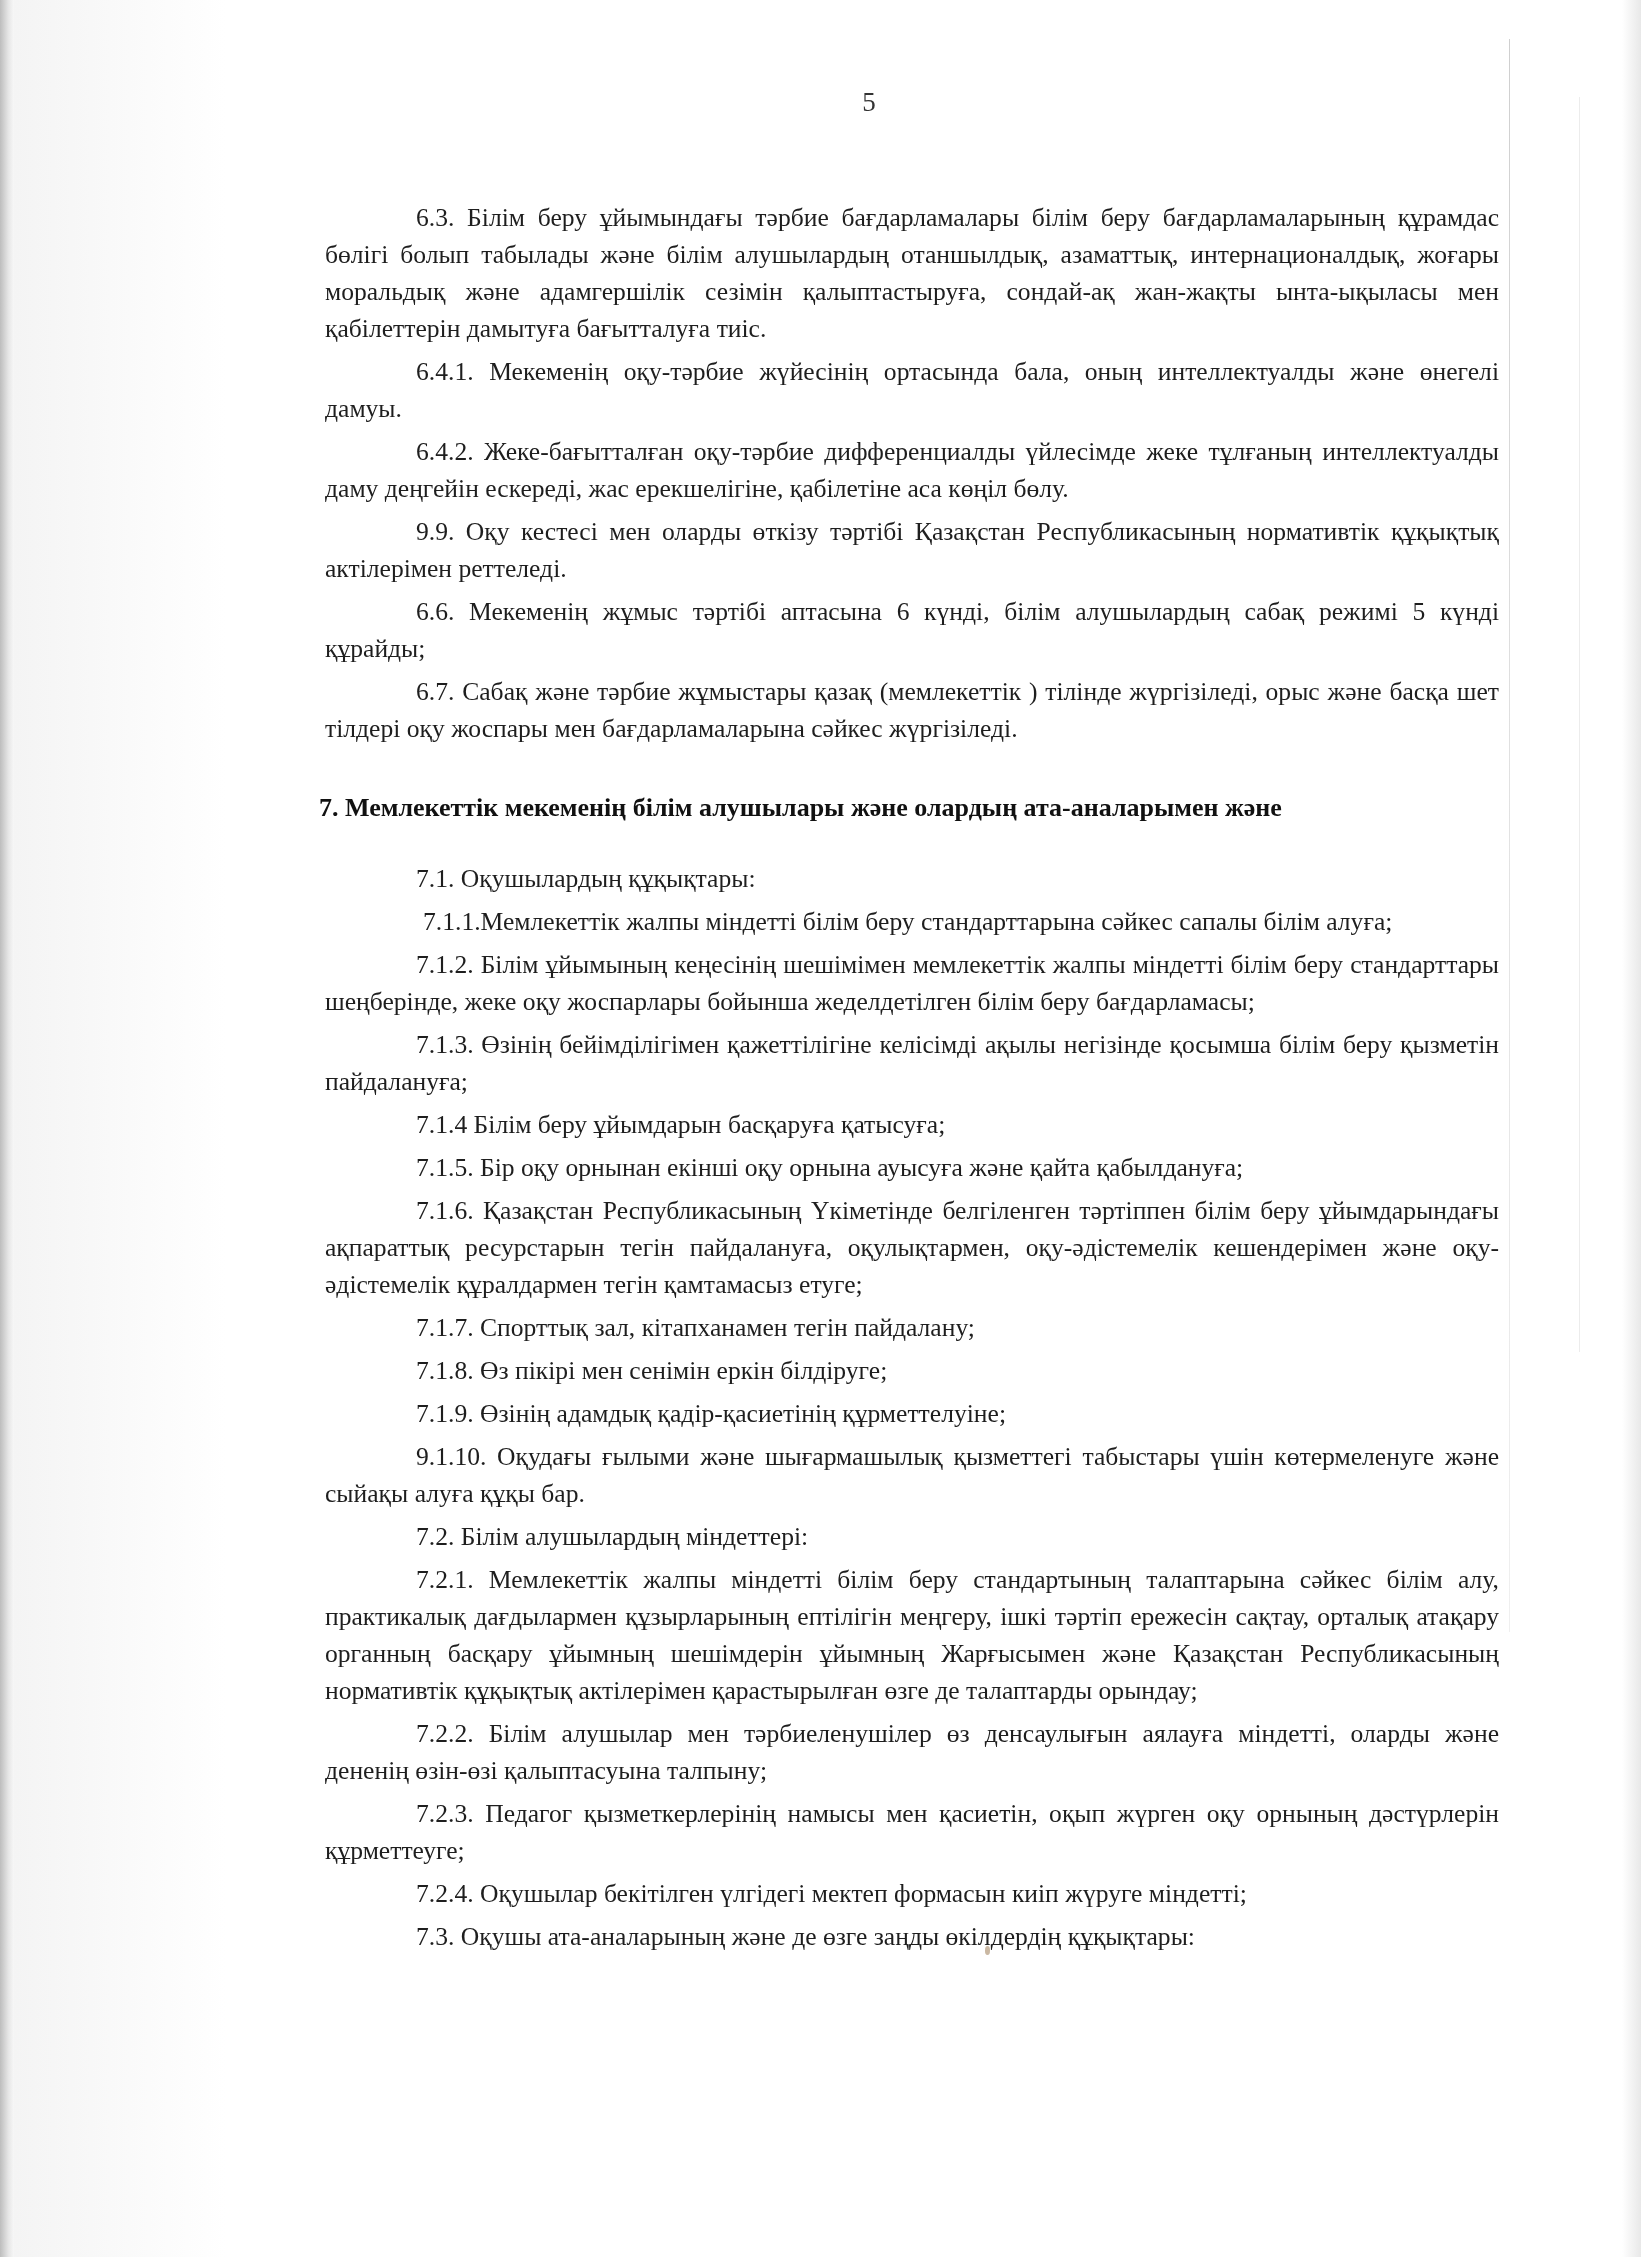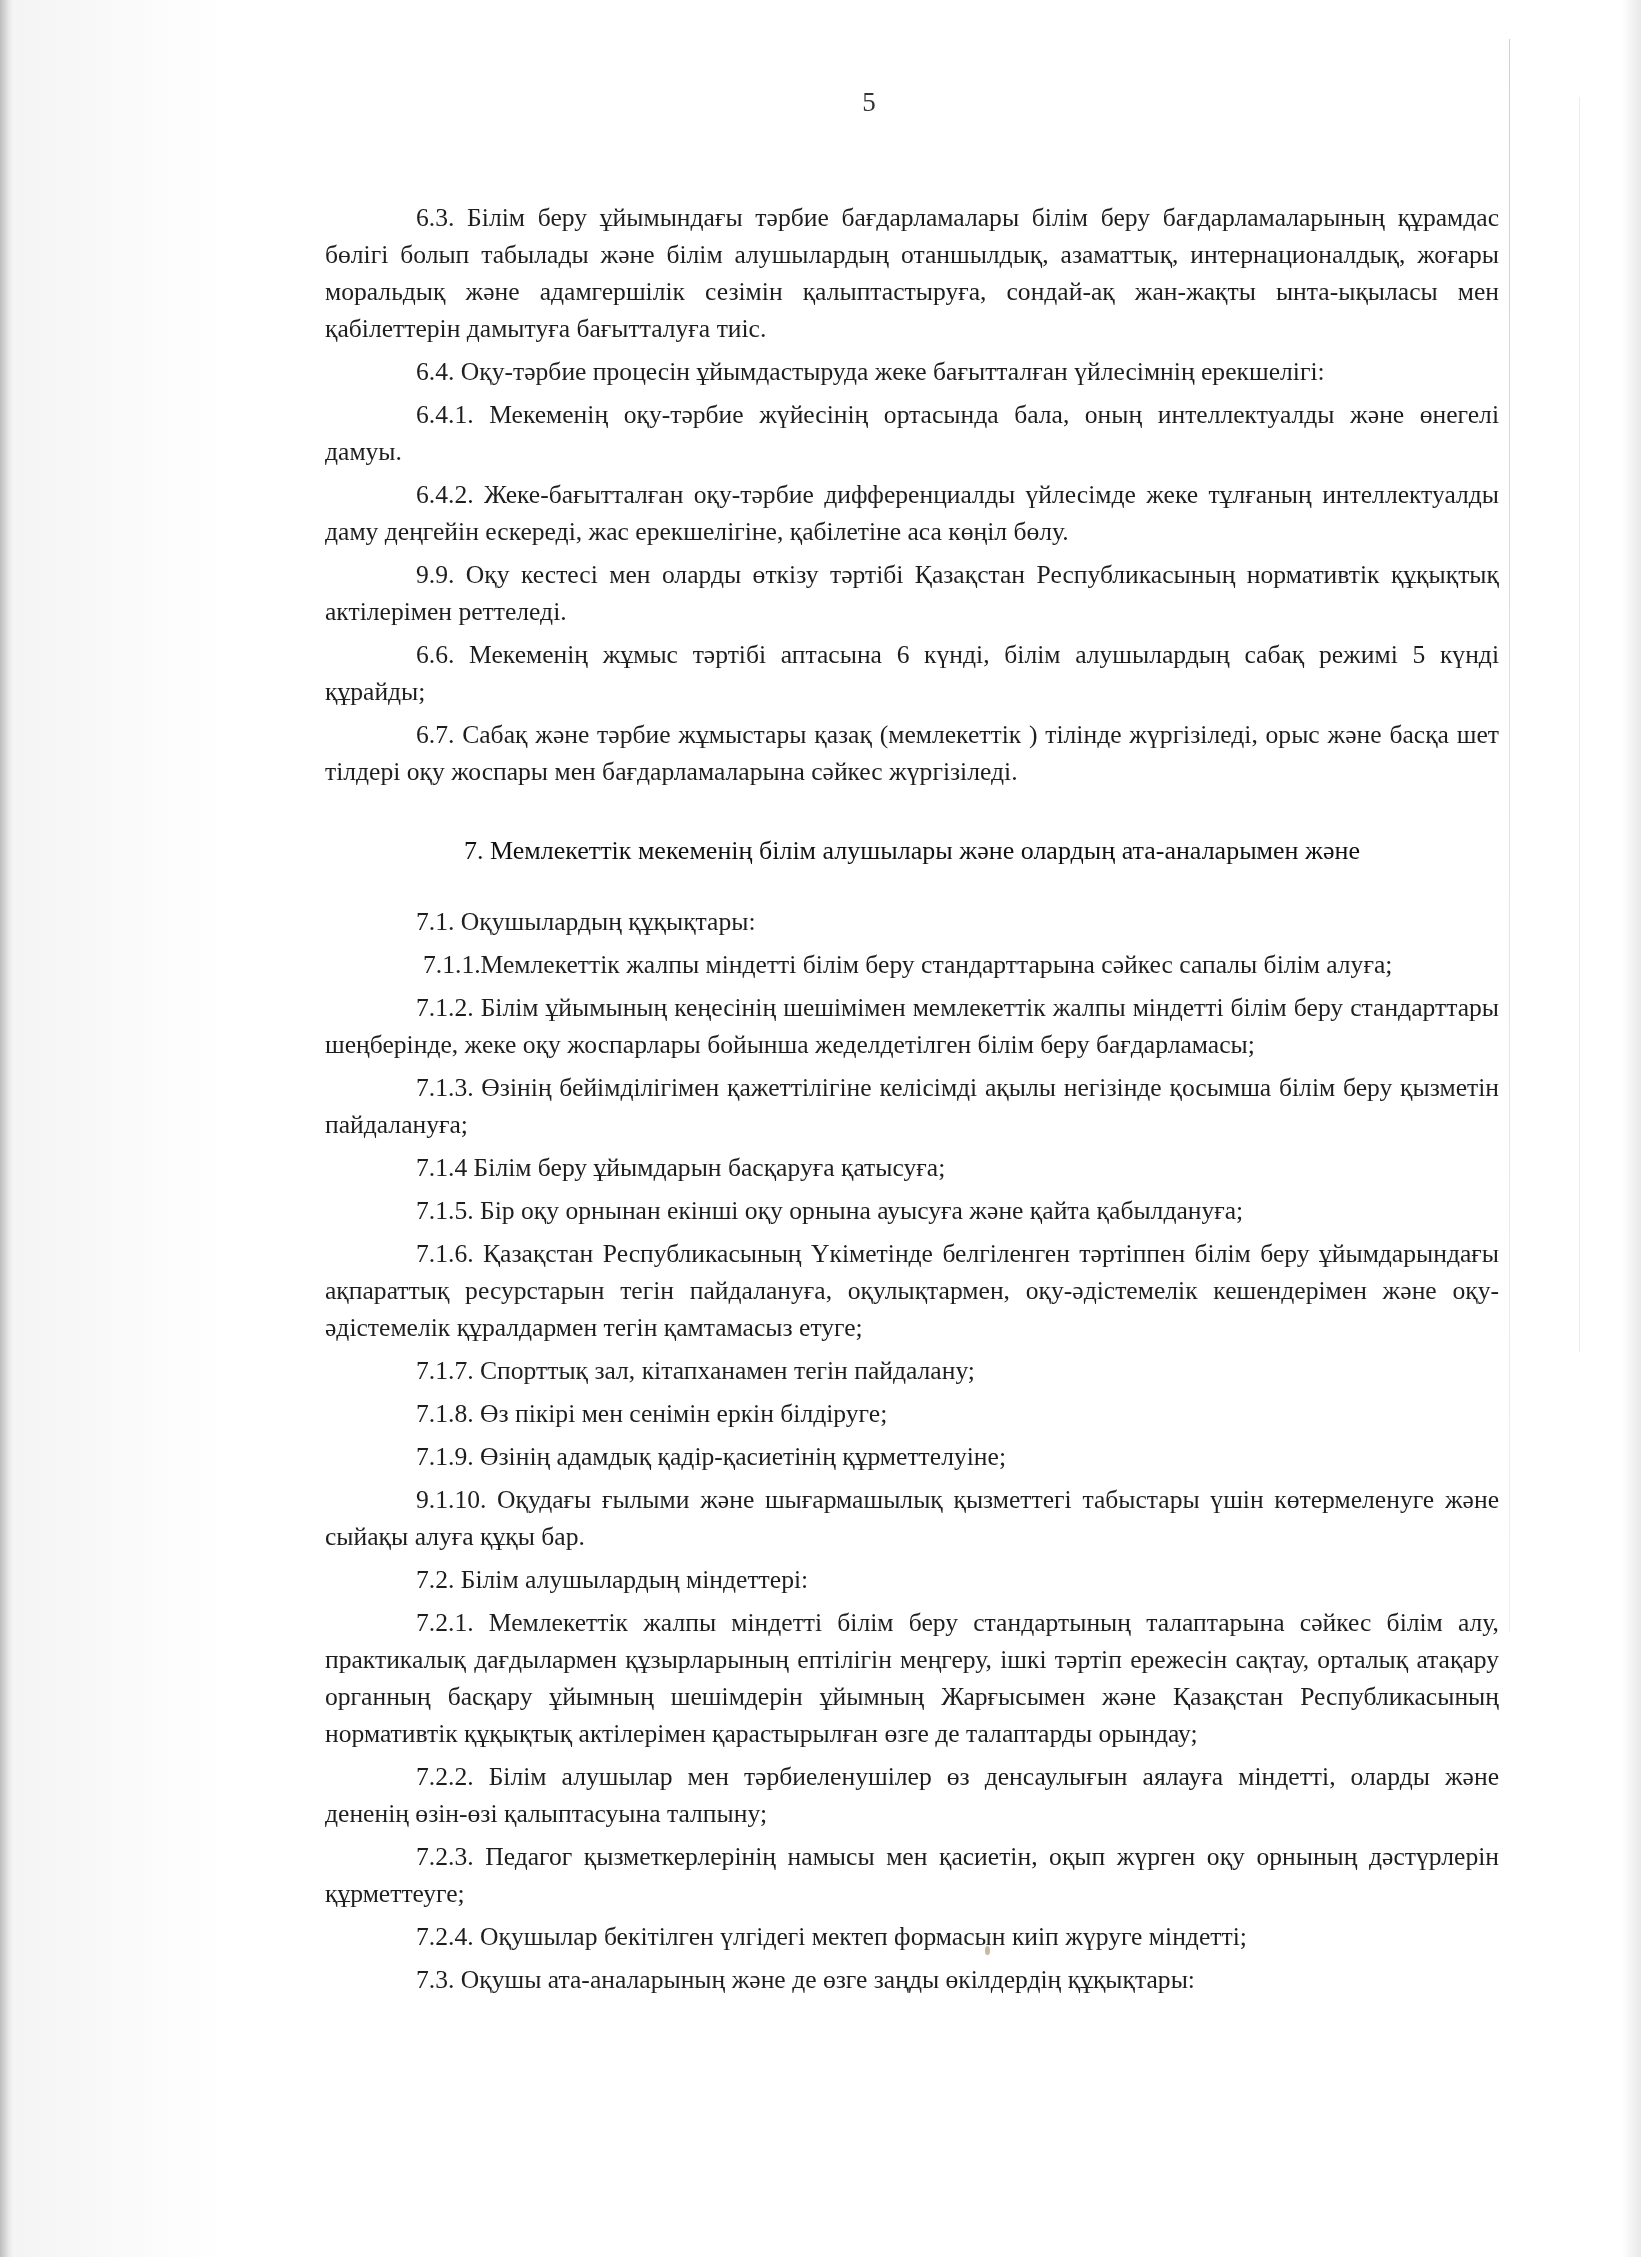--- a/index.html
+++ b/index.html
@@ -34,21 +34,21 @@
     position:absolute; left:0; width:1738px; top:87px;
     text-align:center; font-size:27px; color:#333;
   }
   .content {
     position:absolute; left:319px; top:193px; width:1186px;
     font-size:25.6px; line-height:37px;
   }
   .para { margin:6px; text-align:justify; }
   .para.first-indent { text-indent:91px; }
   .heading {
-    margin:41px 0 33px 0; text-align:center; font-weight:normal;
+    margin:41px 0 33px 0; font-weight:bold;
     font-size:26px; line-height:39px; color:#111;
   }
   .stain {
     position:absolute; left:985px; top:1946px; width:4.8px; height:8.7px;
     background:#b49a7c; border-radius:50%; opacity:.7;
   }
 </style>
 </head>
 <body>
 
@@ -56,21 +56,20 @@
 <div class="scan-shade-left"></div>
 <div class="scan-edge-right"></div>
 <div class="fold-line"></div>
 <div class="fold-line-2"></div>
 <div class="stain"></div>
 
 <div class="page-number">5</div>
 
 <div class="content">
   <p class="para first-indent">6.3. Білім беру ұйымындағы тәрбие  бағдарламалары білім   беру бағдарламаларының құрамдас  бөлігі  болып  табылады  және білім алушылардың  отаншылдық,  азаматтық, интернационалдық,  жоғары  моральдық және адамгершілік сезімін қалыптастыруға, сондай-ақ  жан-жақты ынта-ықыласы мен  қабілеттерін дамытуға   бағытталуға  тиіс.</p>
-  <p class="para first-indent">6.4. Оқу-тәрбие процесін ұйымдастыруда   жеке   бағытталған үйлесімнің ерекшелігі:</p>
   <p class="para first-indent">6.4.1. Мекеменің оқу-тәрбие жүйесінің ортасында  бала,  оның  интеллектуалды және өнегелі дамуы.</p>
   <p class="para first-indent">6.4.2. Жеке-бағытталған  оқу-тәрбие  дифференциалды  үйлесімде  жеке  тұлғаның интеллектуалды   даму деңгейін ескереді, жас ерекшелігіне,  қабілетіне аса көңіл бөлу.</p>
   <p class="para first-indent">9.9. Оқу кестесі мен  оларды  өткізу тәртібі  Қазақстан Республикасының нормативтік құқықтық актілерімен реттеледі.</p>
   <p class="para first-indent">6.6. Мекеменің жұмыс тәртібі аптасына 6 күнді, білім алушылардың  сабақ режимі  5 күнді  құрайды;</p>
   <p class="para first-indent">6.7. Сабақ  және  тәрбие  жұмыстары қазақ (мемлекеттік ) тілінде жүргізіледі, орыс және  басқа  шет тілдері оқу  жоспары мен бағдарламаларына  сәйкес жүргізіледі.</p>
 
   <div class="heading">
     <div>7. Мемлекеттік  мекеменің білім алушылары  және олардың ата-аналарымен және</div>
   </div>
 

